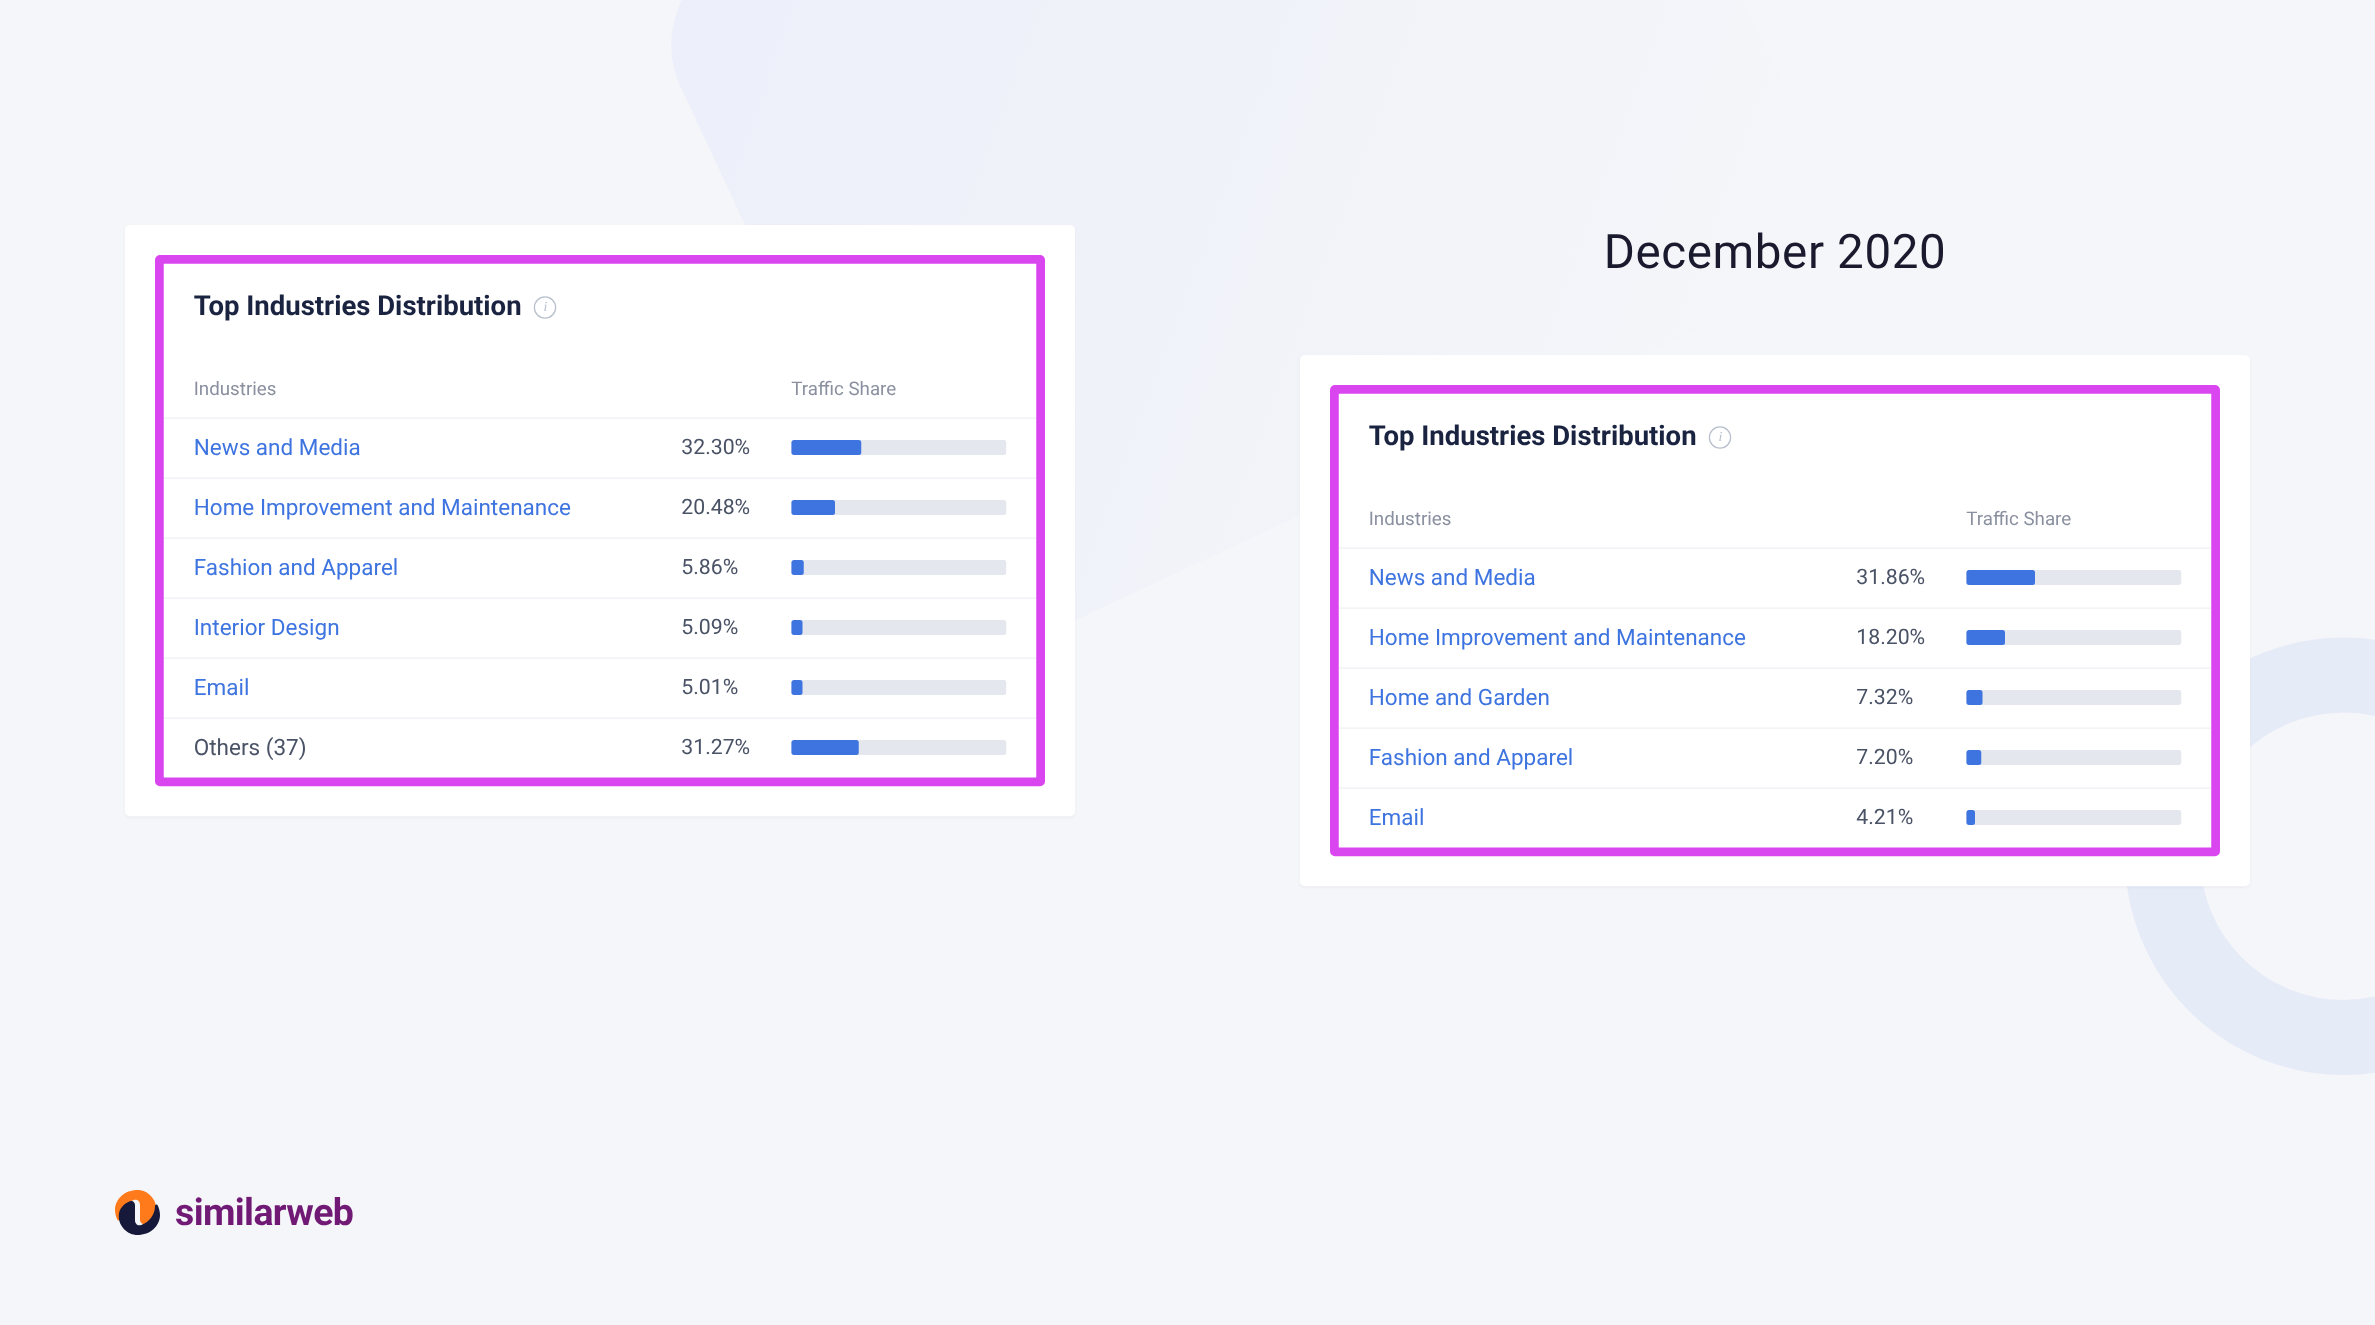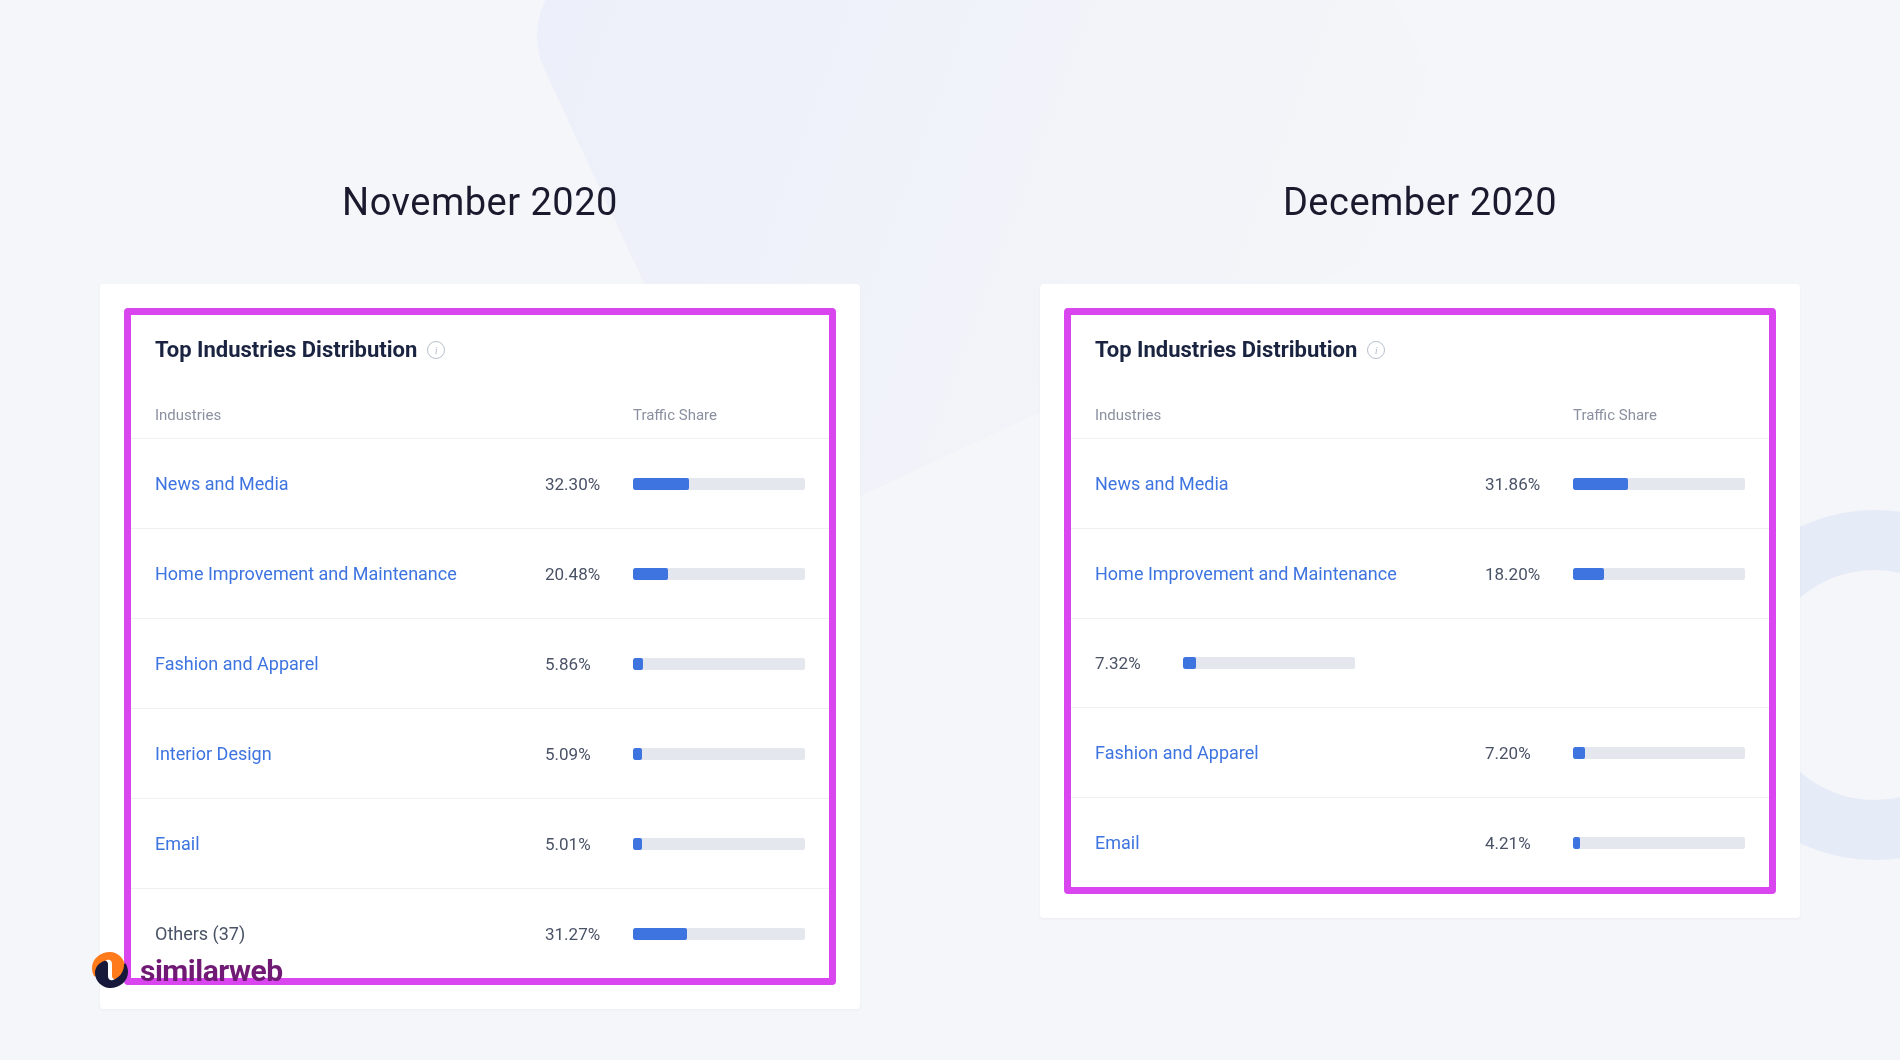--- a/index.html
+++ b/index.html
@@ -88,22 +88,22 @@
       display: flex;
       padding: 8px 24px 14px 24px;
       font-size: 15px;
       color: #8a90a0;
       margin-top: 18px;
     }
     .col-industries { flex: 1; }
     .col-traffic { width: 260px; text-align: center; }
     .row {
       display: flex;
-      align-items: flex-end;
-      padding: 34px 24px;
+      align-items: flex-start;
+      padding: 13px 24px;
       border-top: 1px solid #eef0f4;
     }
     .row-name {
       flex: 1;
       font-size: 18px;
       color: #3e74e0;
       cursor: pointer;
     }
     .row-name.others { color: #4a5266; cursor: default; }
     .row-metric {
@@ -153,21 +153,20 @@
   </style>
 </head>
 <body>
 
 <div class="bg-shape-top"></div>
 <div class="bg-shape-right"></div>
 
 <div class="content">
 
   <div class="panel-wrap">
-    <div class="panel-title">November 2020</div>
     <div class="card-outer">
       <div class="card-inner">
         <div class="card-header">
           <div class="card-header-title">Top Industries Distribution</div>
           <div class="info-icon">i</div>
         </div>
         <div class="col-headers">
           <div class="col-industries">Industries</div>
           <div class="col-traffic">Traffic Share</div>
         </div>
@@ -256,20 +255,21 @@
             <div class="row">
               <div class="row-name">Home Improvement and Maintenance</div>
               <div class="row-metric">
                 <div class="row-pct">18.20%</div>
                 <div class="bar-track">
                   <div class="bar-fill" style="width: 18.2%;"></div>
                 </div>
               </div>
             </div>
             <div class="row">
+              <div class="row-name">Home and Garden</div>
               <div class="row-metric">
                 <div class="row-pct">7.32%</div>
                 <div class="bar-track">
                   <div class="bar-fill" style="width: 7.32%;"></div>
                 </div>
               </div>
             </div>
             <div class="row">
               <div class="row-name">Fashion and Apparel</div>
               <div class="row-metric">

